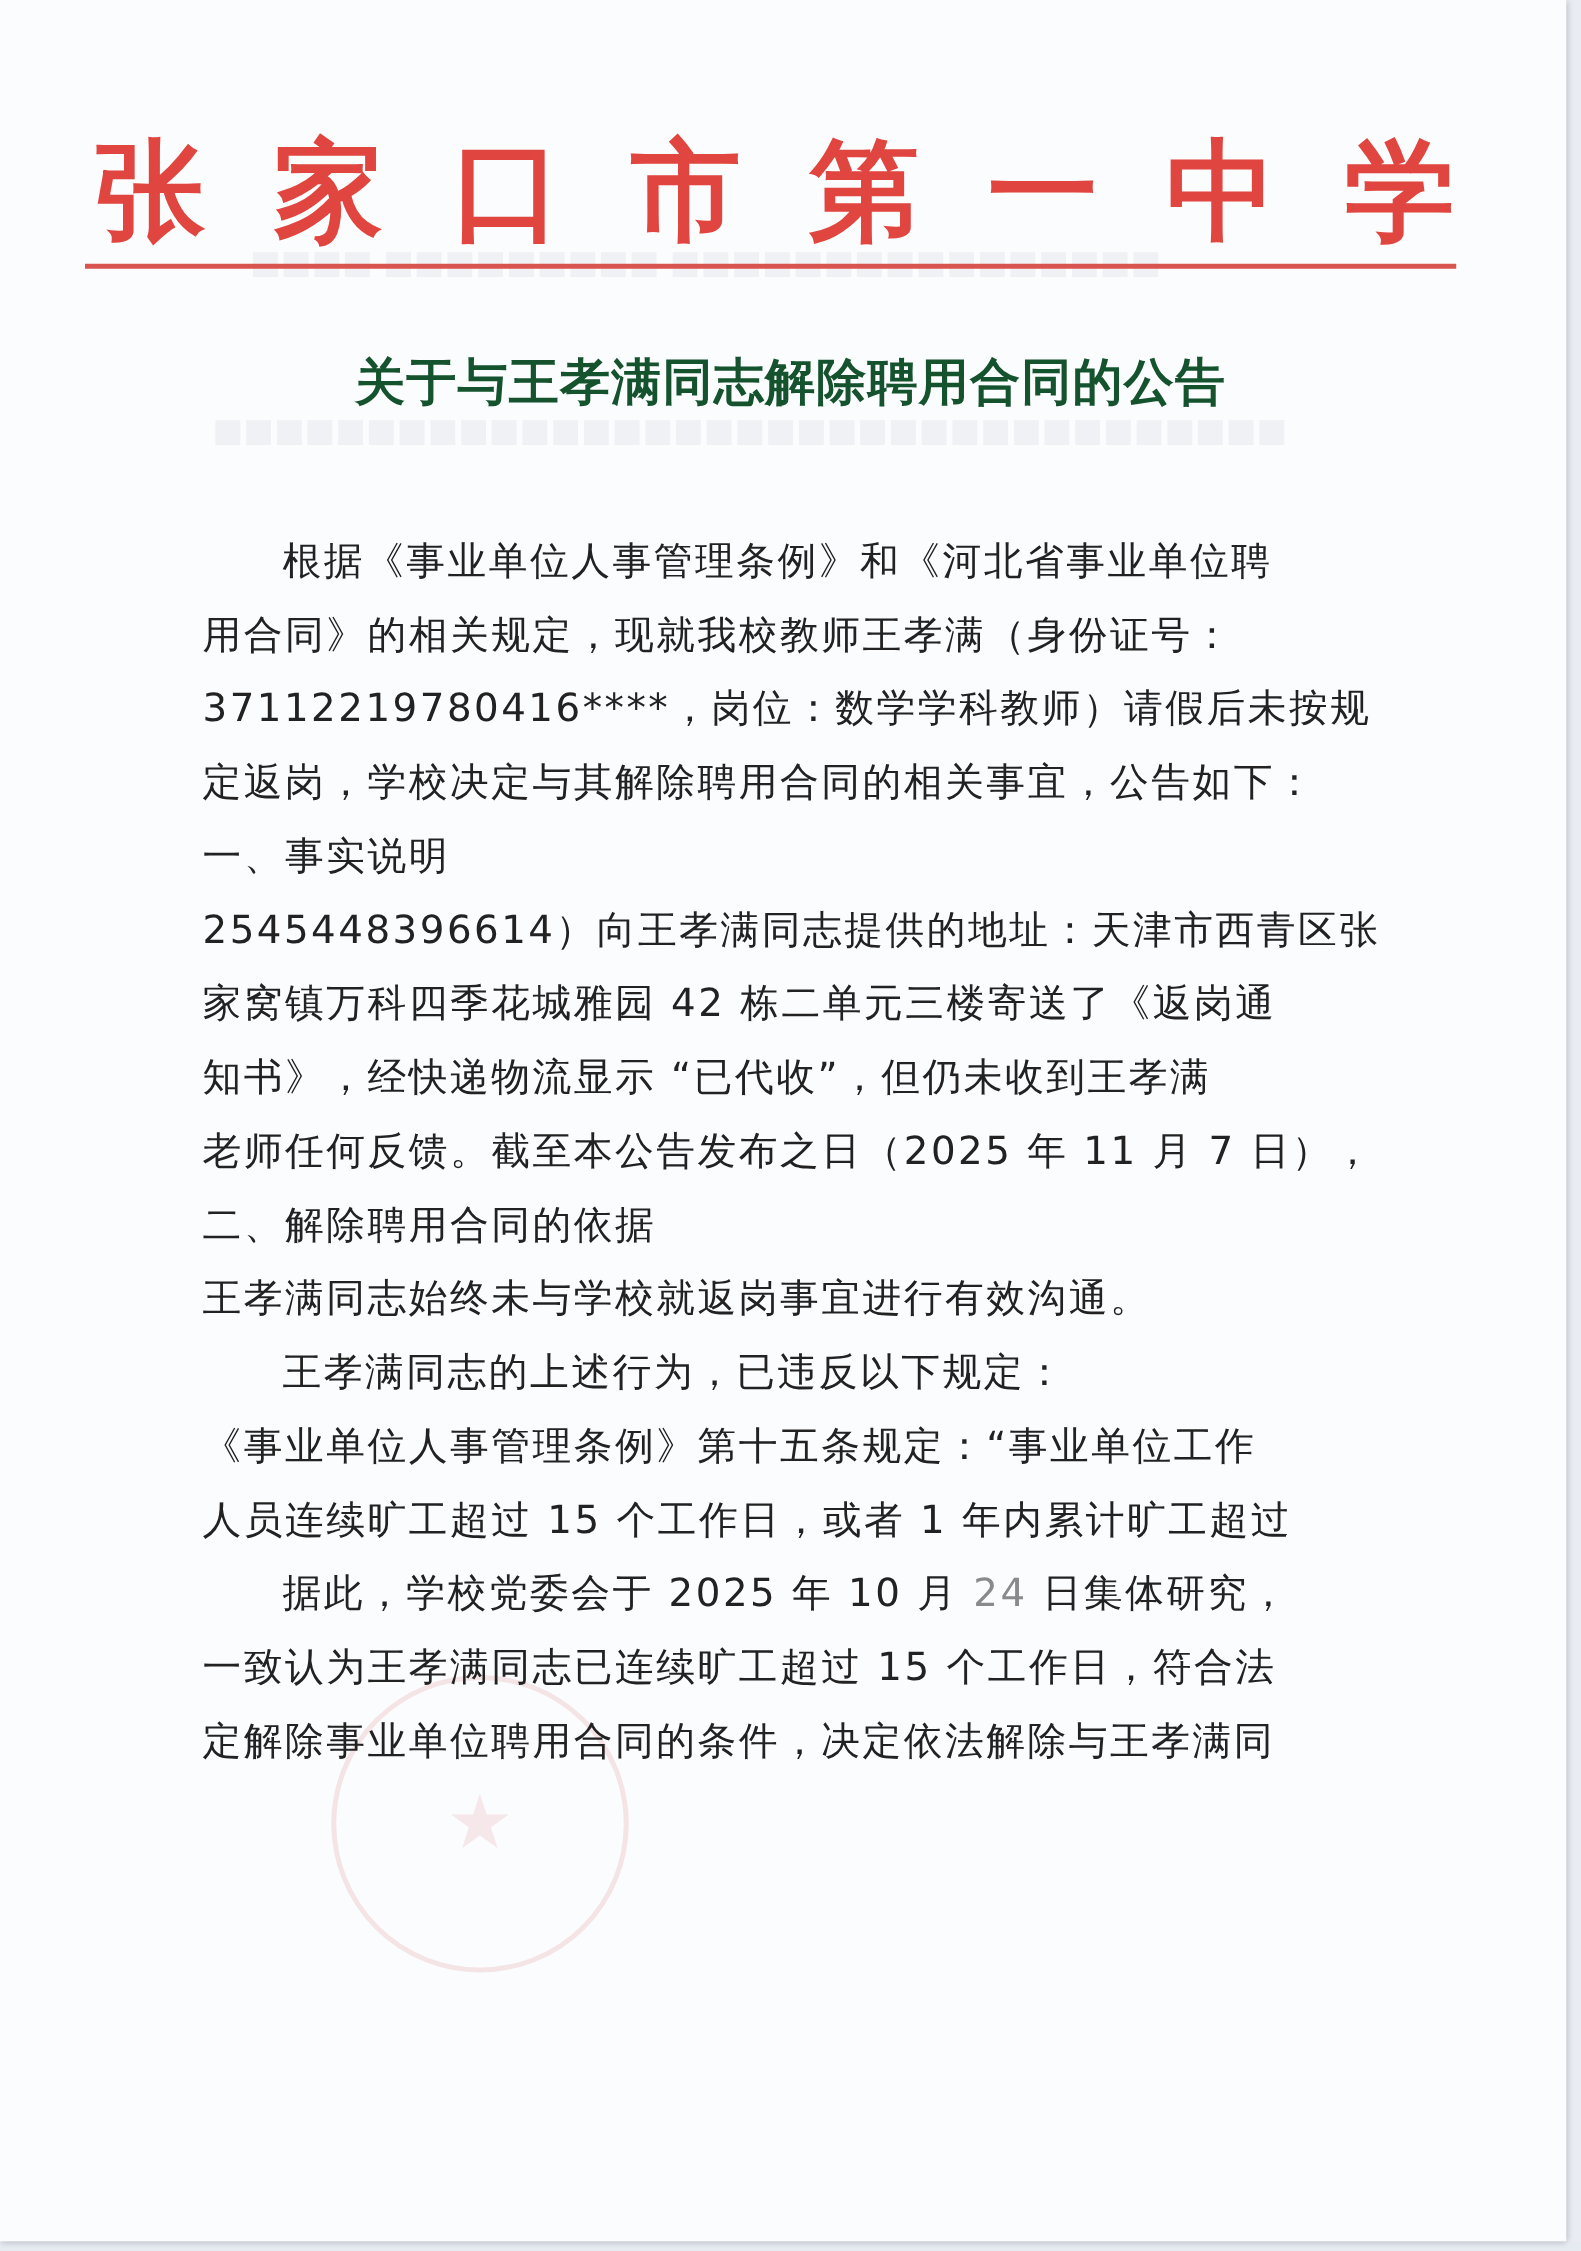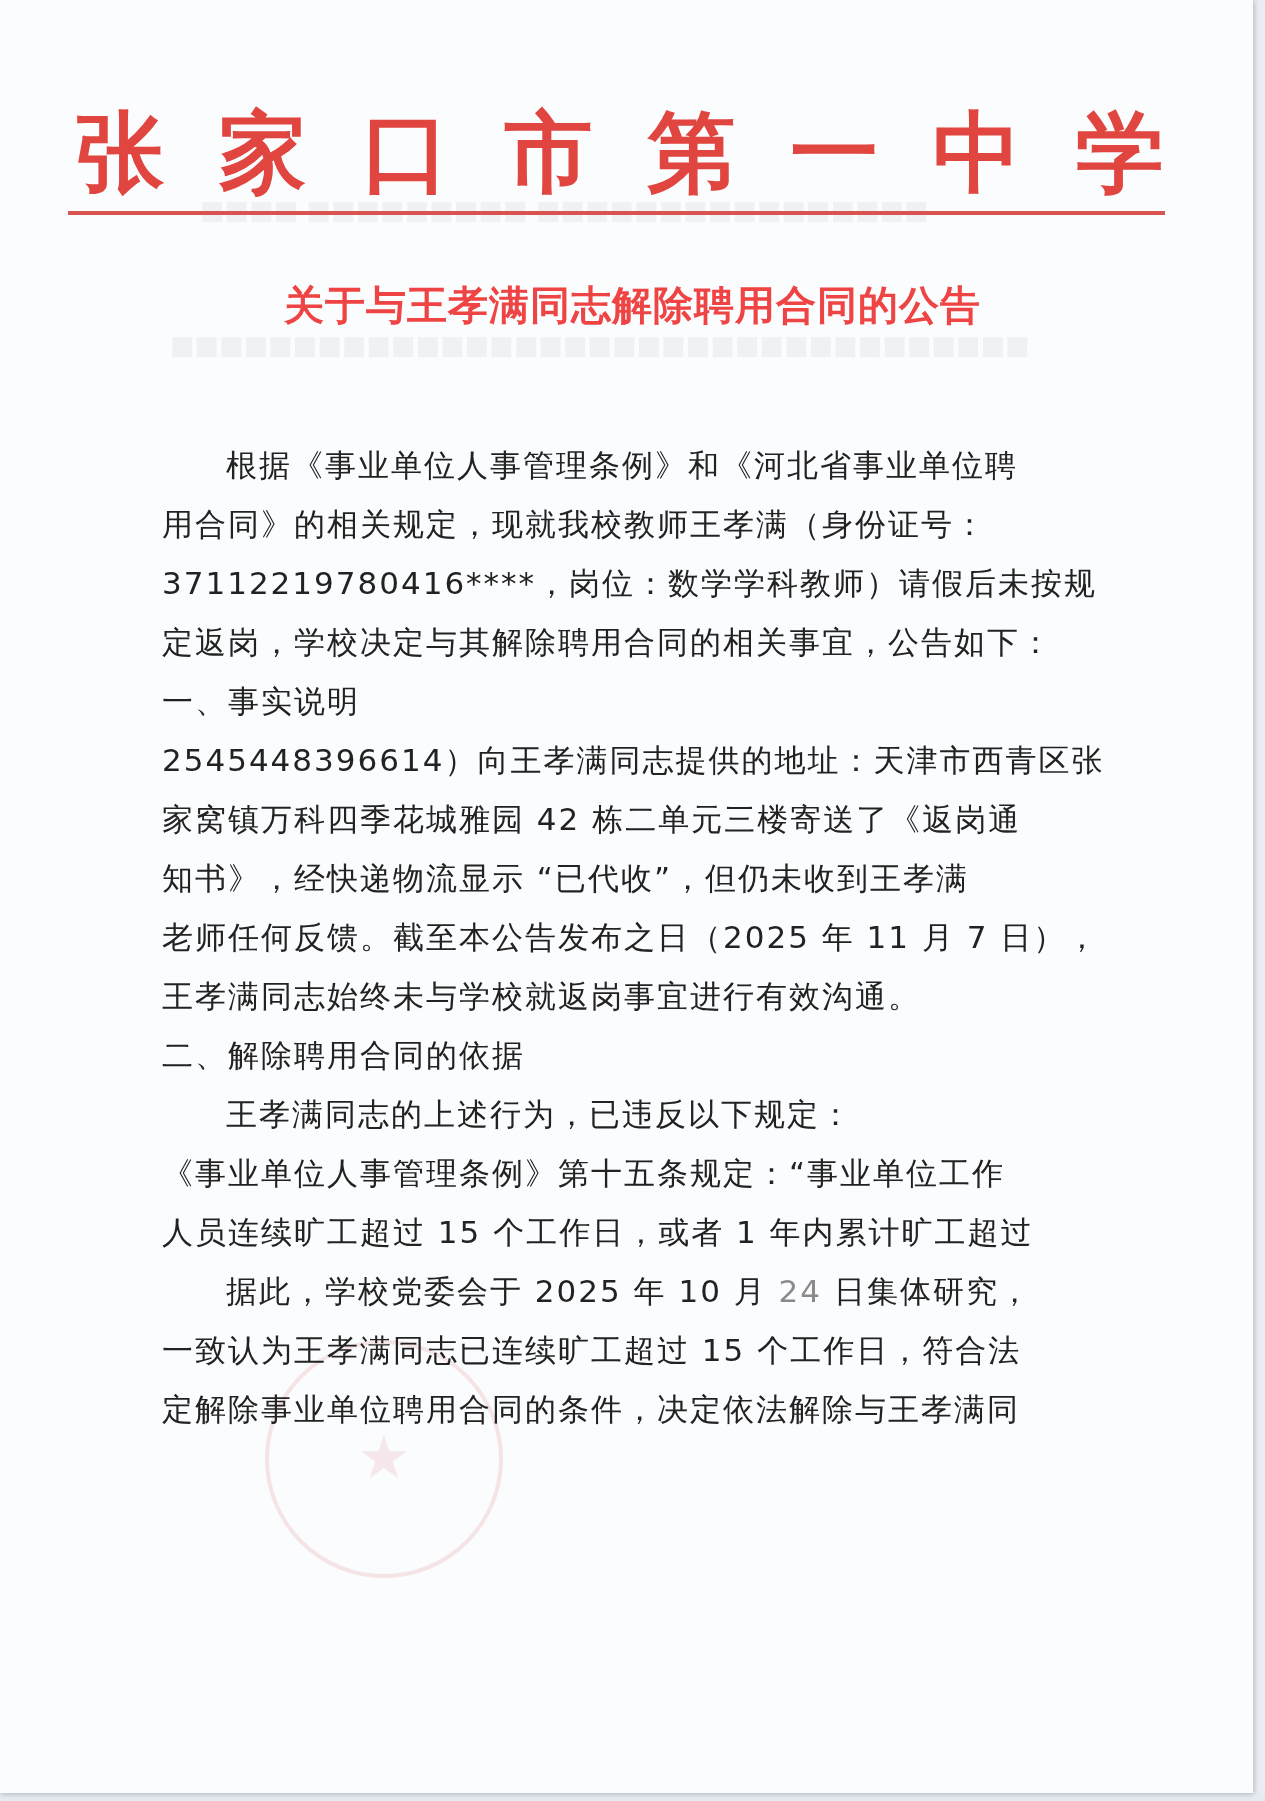--- a/index.html
+++ b/index.html
@@ -30,25 +30,25 @@
     font-size: 88px; font-weight: bold; letter-spacing: 0;
   }
   .letterhead span { display: inline-block; width: 100px; text-align: center; }
   .red-rule {
     position: absolute; left: 68px; top: 211px; width: 1097px; height: 4px;
     background: #d9534f;
   }
   .title {
     position: absolute; left: 0; top: 278px; width: 1265px; text-align: center;
     font-family: "DejaVu Serif", "Liberation Serif", serif;
-    font-size: 40px; font-weight: bold; color: #ef4444;
+    font-size: 40px; font-weight: bold; color: #14532d;
     letter-spacing: 1px;
   }
   .body {
-    position: absolute; left: 162px; top: 436px; width: 900px;
+    position: absolute; left: 162px; top: 420px; width: 900px;
     font-family: "DejaVu Sans", "Liberation Sans", sans-serif;
     font-size: 31px; color: #222;
     line-height: 59px;
     letter-spacing: 2px;
   }
   .line { white-space: nowrap; height: 59px; }
   .indent { padding-left: 64px; }
   .heading { }
   .faint-num { color: #8a8a8a; text-align: center; }
   .stamp {
@@ -97,22 +97,22 @@
   <div class="body">
     <div class="line indent">根据《事业单位人事管理条例》和《河北省事业单位聘</div>
     <div class="line">用合同》的相关规定，现就我校教师王孝满（身份证号：</div>
     <div class="line">37112219780416****，岗位：数学学科教师）请假后未按规</div>
     <div class="line">定返岗，学校决定与其解除聘用合同的相关事宜，公告如下：</div>
     <div class="line heading">一、事实说明</div>
     <div class="line">2545448396614）向王孝满同志提供的地址：天津市西青区张</div>
     <div class="line">家窝镇万科四季花城雅园 42 栋二单元三楼寄送了《返岗通</div>
     <div class="line">知书》，经快递物流显示 “已代收”，但仍未收到王孝满</div>
     <div class="line">老师任何反馈。截至本公告发布之日（2025 年 11 月 7 日），</div>
+    <div class="line heading">二、解除聘用合同的依据</div>
     <div class="line">王孝满同志始终未与学校就返岗事宜进行有效沟通。</div>
-    <div class="line heading">二、解除聘用合同的依据</div>
     <div class="line indent">王孝满同志的上述行为，已违反以下规定：</div>
     <div class="line">《事业单位人事管理条例》第十五条规定：“事业单位工作</div>
     <div class="line">人员连续旷工超过 15 个工作日，或者 1 年内累计旷工超过</div>
     <div class="line indent">
       <span>据此，学校党委会于 2025 年 10 月 </span><span class="faint-num">24</span><span> 日集体研究，</span>
     </div>
     <div class="line">一致认为王孝满同志已连续旷工超过 15 个工作日，符合法</div>
     <div class="line">定解除事业单位聘用合同的条件，决定依法解除与王孝满同</div>
   </div>
 </div>

